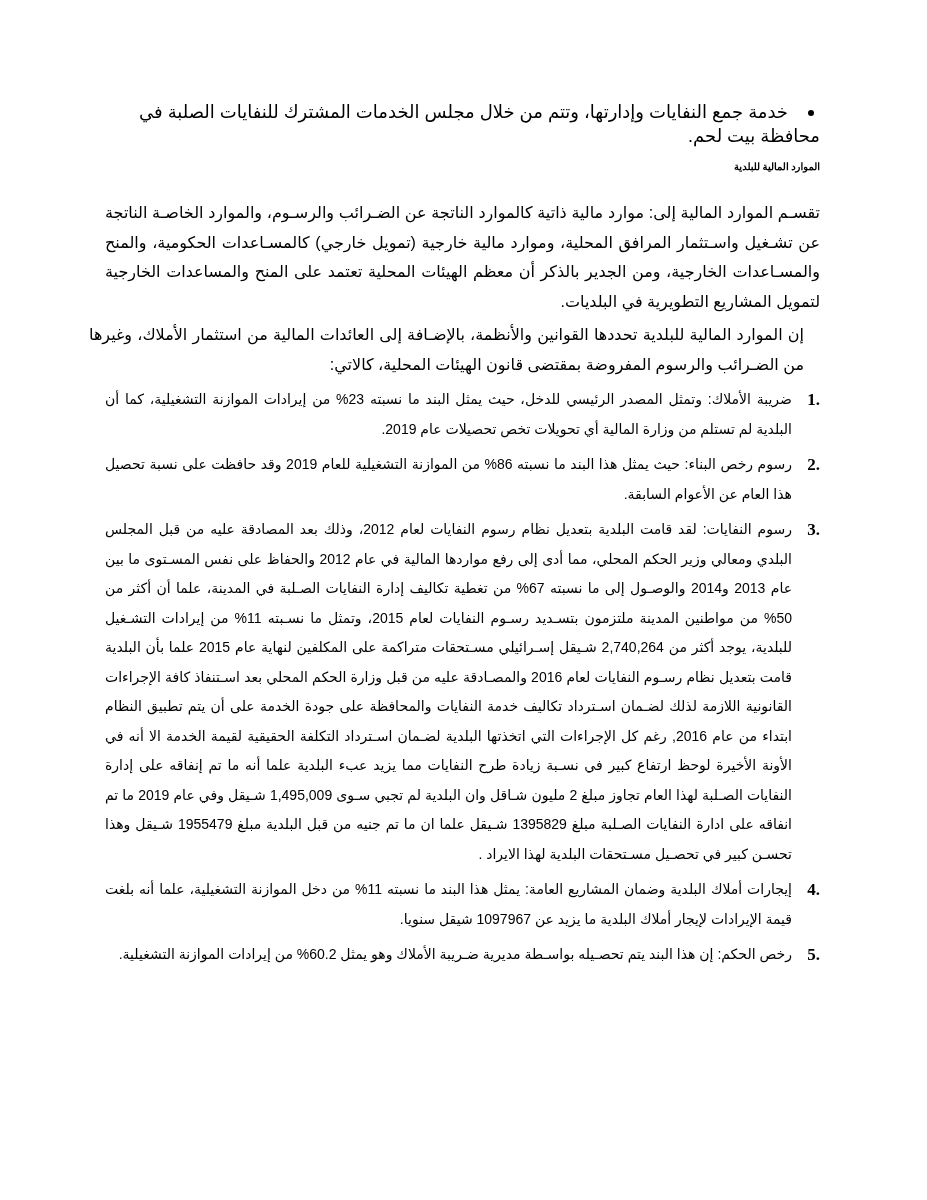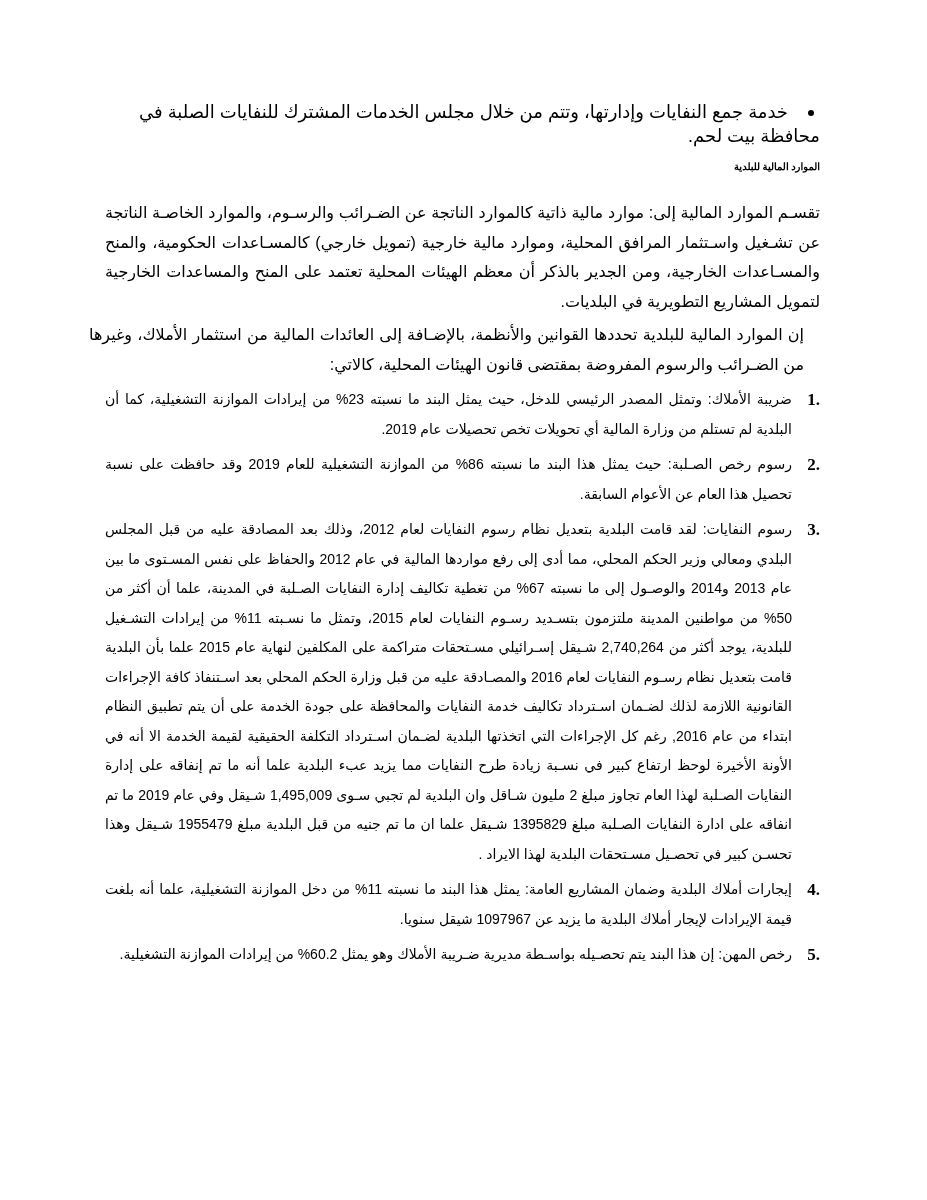--- a/index.html
+++ b/index.html
@@ -64,28 +64,28 @@
   <p class="para p1" style="margin:0">تقسـم الموارد المالية إلى: موارد مالية ذاتية كالموارد الناتجة عن الضـرائب والرسـوم، والموارد الخاصـة الناتجة عن تشـغيل واسـتثمار المرافق المحلية، وموارد مالية خارجية (تمويل خارجي) كالمسـاعدات الحكومية، والمنح والمسـاعدات الخارجية، ومن الجدير بالذكر أن معظم الهيئات المحلية تعتمد على المنح والمساعدات الخارجية لتمويل المشاريع التطويرية في البلديات.</p>
   <p class="para p2" style="margin:16px">إن الموارد المالية للبلدية تحددها القوانين والأنظمة، بالإضـافة إلى العائدات المالية من استثمار الأملاك، وغيرها من الضـرائب والرسوم المفروضة بمقتضى قانون الهيئات المحلية، كالاتي:</p>
 
   <ol class="items">
     <li>
       <span class="num">1.</span>
       <span class="term">ضريبة الأملاك:</span><span> وتمثل المصدر الرئيسي للدخل، حيث يمثل البند ما نسبته 23% من إيرادات الموازنة التشغيلية، كما أن البلدية لم تستلم من وزارة المالية أي تحويلات تخص تحصيلات عام 2019.</span>
     </li>
     <li>
       <span class="num">2.</span>
-      <span class="term">رسوم رخص الصـلبة:</span><span> حيث يمثل هذا البند ما نسبته 86% من الموازنة التشغيلية للعام 2019 وقد حافظت على نسبة تحصيل هذا العام عن الأعوام السابقة.</span>
+      <span class="term">رسوم رخص البناء:</span><span> حيث يمثل هذا البند ما نسبته 86% من الموازنة التشغيلية للعام 2019 وقد حافظت على نسبة تحصيل هذا العام عن الأعوام السابقة.</span>
     </li>
     <li>
       <span class="num">3.</span>
       <span class="term">رسوم النفايات:</span><span> لقد قامت البلدية بتعديل نظام رسوم النفايات لعام 2012، وذلك بعد المصادقة عليه من قبل المجلس البلدي ومعالي وزير الحكم المحلي، مما أدى إلى رفع مواردها المالية في عام 2012 والحفاظ على نفس المسـتوى ما بين عام 2013 و2014 والوصـول إلى ما نسبته 67% من تغطية تكاليف إدارة النفايات الصـلبة في المدينة، علما أن أكثر من 50% من مواطنين المدينة ملتزمون بتسـديد رسـوم النفايات لعام 2015، وتمثل ما نسـبته 11% من إيرادات التشـغيل للبلدية، يوجد أكثر من 2,740,264 شـيقل إسـرائيلي مسـتحقات متراكمة على المكلفين لنهاية عام 2015 علما بأن البلدية قامت بتعديل نظام رسـوم النفايات لعام 2016 والمصـادقة عليه من قبل وزارة الحكم المحلي بعد اسـتنفاذ كافة الإجراءات القانونية اللازمة لذلك لضـمان اسـترداد تكاليف خدمة النفايات والمحافظة على جودة الخدمة على أن يتم تطبيق النظام ابتداء من عام 2016, رغم كل الإجراءات التي اتخذتها البلدية لضـمان اسـترداد التكلفة الحقيقية لقيمة الخدمة الا أنه في الأونة الأخيرة لوحظ ارتفاع كبير في نسـبة زيادة طرح النفايات مما يزيد عبء البلدية علما أنه ما تم إنفاقه على إدارة النفايات الصـلبة لهذا العام تجاوز مبلغ 2 مليون شـاقل وان البلدية لم تجبي سـوى 1,495,009 شـيقل وفي عام 2019 ما تم انفاقه على ادارة النفايات الصـلبة مبلغ 1395829 شـيقل علما ان ما تم جنيه من قبل البلدية مبلغ 1955479 شـيقل وهذا تحسـن كبير في تحصـيل مسـتحقات البلدية لهذا الايراد .</span>
     </li>
     <li>
       <span class="num">4.</span>
       <span class="term">إيجارات أملاك البلدية وضمان المشاريع العامة:</span><span> يمثل هذا البند ما نسبته 11% من دخل الموازنة التشغيلية، علما أنه بلغت قيمة الإيرادات لإيجار أملاك البلدية ما يزيد عن 1097967 شيقل سنويا.</span>
     </li>
     <li>
       <span class="num">5.</span>
-      <span class="term">رخص المهن:</span><span> إن هذا البند يتم تحصـيله بواسـطة مديرية ضـريبة الأملاك وهو يمثل 60.2% من إيرادات الموازنة التشغيلية.</span>
+      <span class="term">رخص الحكم:</span><span> إن هذا البند يتم تحصـيله بواسـطة مديرية ضـريبة الأملاك وهو يمثل 60.2% من إيرادات الموازنة التشغيلية.</span>
     </li>
   </ol>
 </div>
 
 </body></html>

